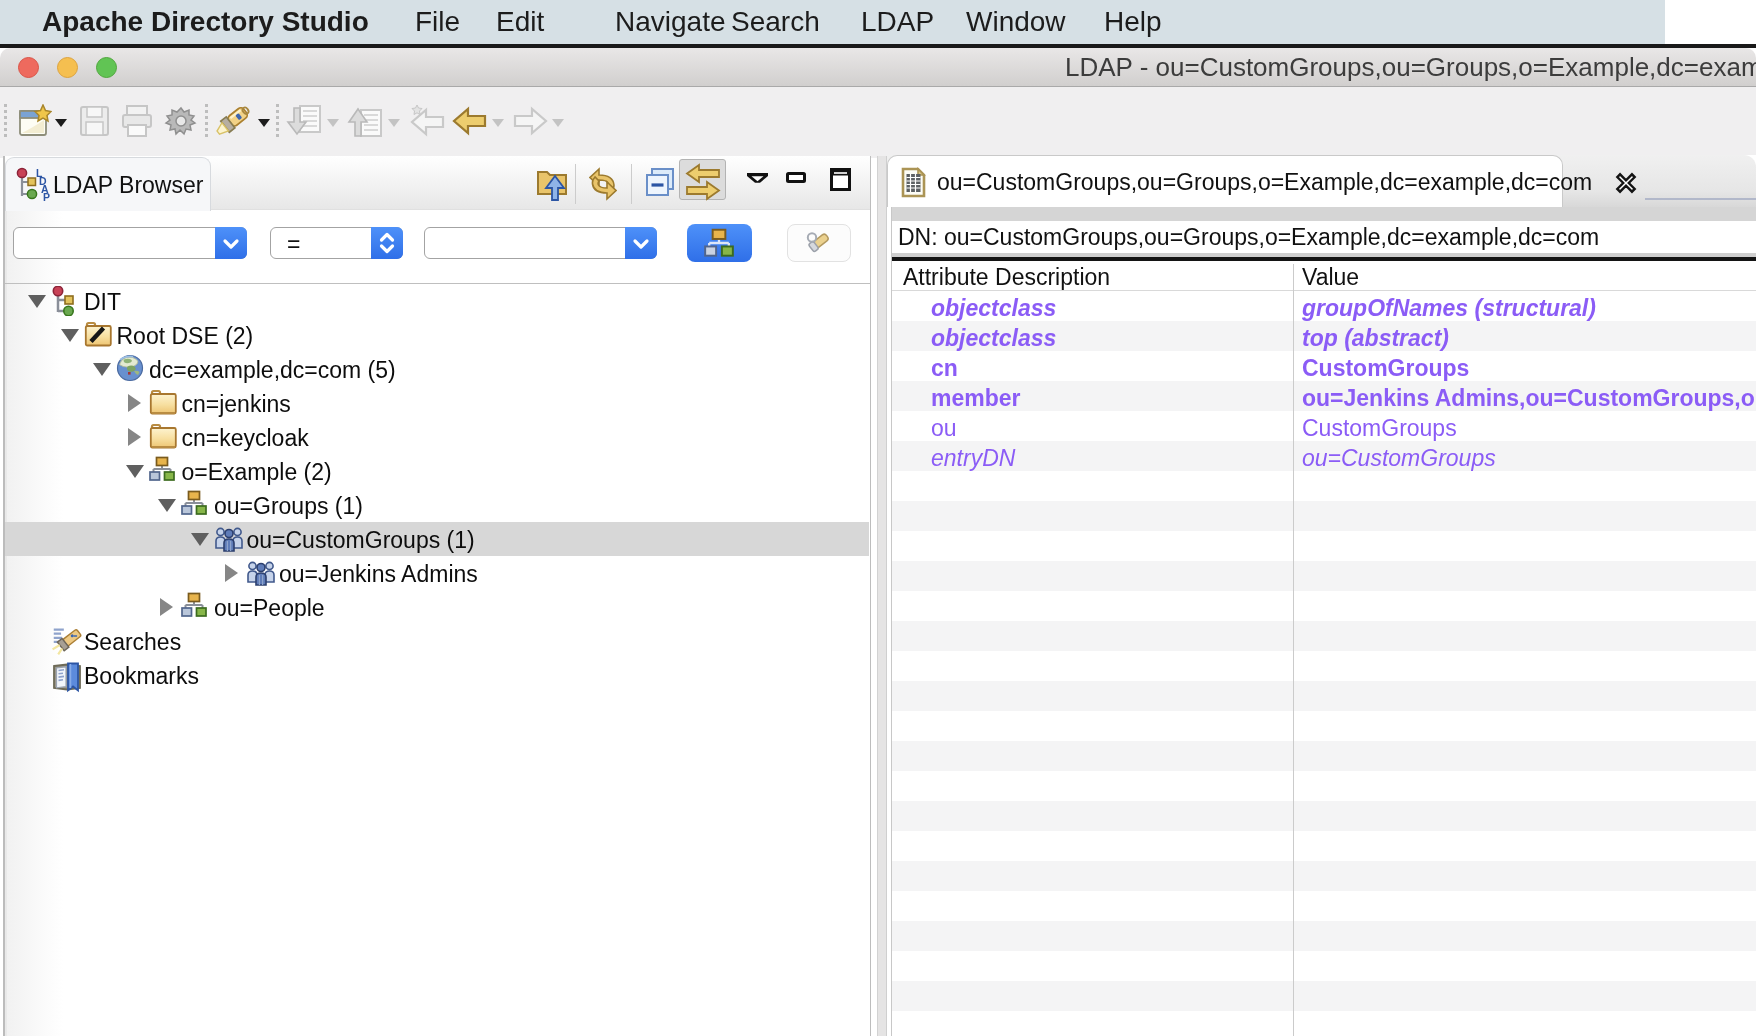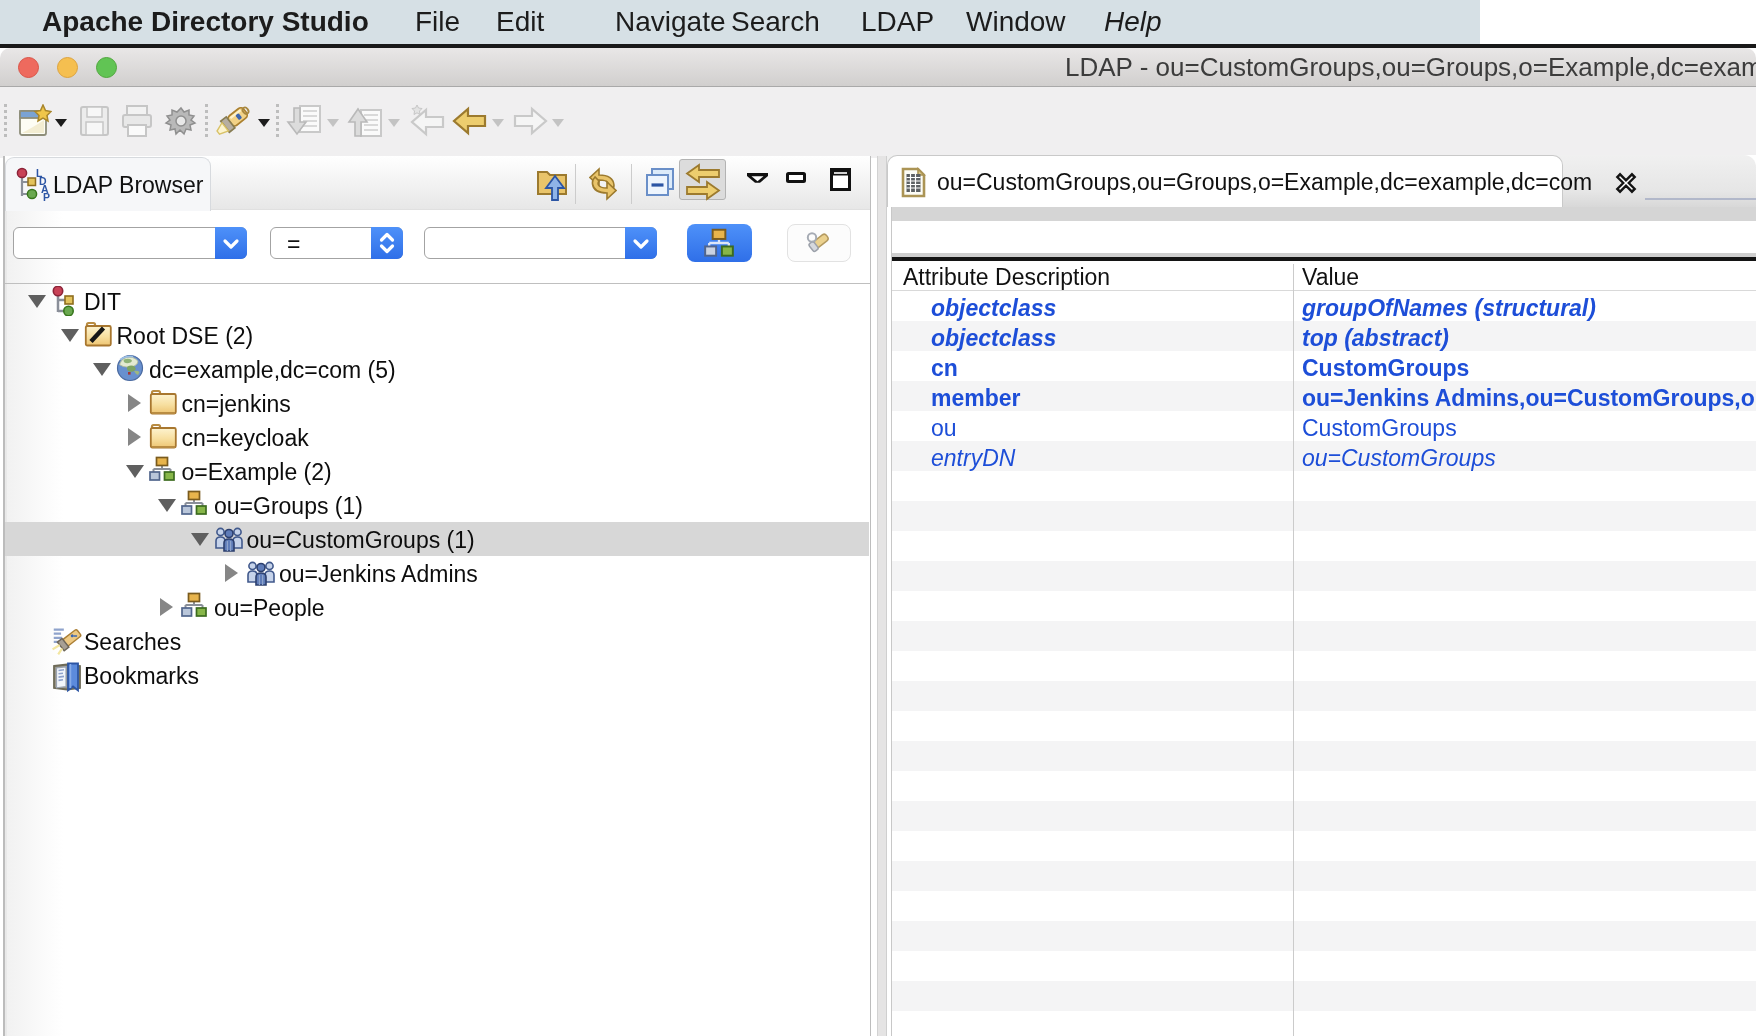--- a/index.html
+++ b/index.html
@@ -1,20 +1,20 @@
 <!DOCTYPE html>
 <html><head>
 <meta charset="utf-8">
 <style>
   * { margin:0; padding:0; box-sizing:border-box; }
   html,body { width:1756px; height:1036px; overflow:hidden; }
   body { font-family:"Liberation Sans", sans-serif; background:#fff; position:relative; }
   .abs { position:absolute; }
 
-  #menubar { left:0; top:0; width:1480px; height:44px; background:#d6e0e5; color:#1c1c1c; font-size:28px; }
+  #menubar { left:0; top:0; width:1665px; height:44px; background:#d6e0e5; color:#1c1c1c; font-size:28px; }
   #menubar span { position:absolute; top:6px; white-space:pre; }
   #darkstrip { left:0; top:44px; width:1756px; height:4px; background:#191919; }
   #titlebar { left:0; top:48px; width:1756px; height:39px;
     background:linear-gradient(#e9e7e7,#d1cfce);
     border-top-left-radius:10px; border-top-right-radius:10px;
     border-bottom:1px solid #a9a9a9; }
   .light { position:absolute; top:9px; width:21px; height:21px; border-radius:50%; }
   #titletext { position:absolute; left:1065px; top:4px; font-size:26px; color:#3c3c3c; white-space:pre; }
 
   #toolbar { left:0; top:87px; width:1756px; height:71px; background:#f0eff0; }
@@ -56,40 +56,40 @@
   #rtab .txt { position:absolute; left:49px; top:13px; font-size:23px; color:#111; white-space:pre; }
   #rcontent { position:absolute; left:4px; top:52px; width:865px; height:829px; border-left:1px solid #c8c8c8; }
   #rgray1 { position:absolute; left:0; top:0; width:865px; height:14px; background:#d5d5d5; }
   #dnrow { position:absolute; left:0; top:14px; width:865px; height:32px; background:#fff; font-size:23px; color:#111; }
   #dnrow span { position:absolute; left:6px; top:3px; white-space:pre; }
   #rgray2 { position:absolute; left:0; top:46px; width:865px; height:4px; background:#cfcfcf; }
   #blackline { position:absolute; left:0; top:50px; width:865px; height:4px; background:#141414; }
   #vtable { position:absolute; left:0; top:54px; width:865px; height:574px; background:#fff; }
   #vhead { position:absolute; left:0; top:0; width:865px; height:30px; background:#fff; font-size:23px; color:#111; border-bottom:1px solid #d9d9d9; }
   #vrowsbox { position:absolute; left:0; top:30px; width:864px; height:745px; }
-  .vrow { position:absolute; left:0; width:865px; height:30px; font-size:23px; color:#1d4ed8; }
+  .vrow { position:absolute; left:0; width:865px; height:30px; font-size:23px; color:#8b5cf6; }
   .vrow.odd { background:#f4f4f5; }
   .vrow .a { position:absolute; left:39px; top:4px; white-space:pre; }
   .vrow .v { position:absolute; left:410px; top:4px; white-space:pre; }
   #coldiv { position:absolute; left:401px; top:3px; width:1px; height:980px; background:#cbcbcb; }
   .bi { font-weight:bold; font-style:italic; }
   .b { font-weight:bold; }
   .i { font-style:italic; }
 </style>
 </head>
 <body>
   <div id="menubar" class="abs">
     <span style="left:42px;font-weight:bold;">Apache Directory Studio</span>
     <span style="left:415px;">File</span>
     <span style="left:496px;">Edit</span>
     <span style="left:581px;margin-left:34px;">Navigate</span>
     <span style="left:731px;">Search</span>
     <span style="left:861px;">LDAP</span>
     <span style="left:966px;">Window</span>
-    <span style="left:1104px;font-style:italic;">Help</span>
+    <span style="left:1104px;">Help</span>
   </div>
   <div id="darkstrip" class="abs"></div>
   <div id="titlebar" class="abs">
     <div class="light" style="left:18px; background:#ee6a5e; border:1px solid #da5346;"></div>
     <div class="light" style="left:57px; background:#f5bf50; border:1px solid #dda33d;"></div>
     <div class="light" style="left:96px; background:#61c454; border:1px solid #4fa73c;"></div>
     <div id="titletext">LDAP - ou=CustomGroups,ou=Groups,o=Example,dc=example,dc=com</div>
   </div>
   <div id="toolbar" class="abs">
     <div class="tsep" style="left:4px"></div>
@@ -416,20 +416,23 @@
           <path d="M5.5 10.5 L19.5 10.5 M5.5 14 L19.5 14 M5.5 17.5 L19.5 17.5 M5.5 21 L19.5 21" stroke="#fff" stroke-width="1.2"></path>
         </svg>
         <span class="txt">ou=CustomGroups,ou=Groups,o=Example,dc=example,dc=com</span>
         <svg style="position:absolute;left:727px;top:16px" width="22" height="22" viewBox="0 0 24 24">
           <path d="M2.5 5.5 L5.5 2.5 L12 9 L18.5 2.5 L21.5 5.5 L15 12 L21.5 18.5 L18.5 21.5 L12 15 L5.5 21.5 L2.5 18.5 L9 12 Z" fill="#ffffff" stroke="#141414" stroke-width="2.6"></path>
         </svg>
       </div>
     </div>
     <div id="rcontent">
       <div id="rgray1"></div>
+      <div id="dnrow">
+        <span>DN: ou=CustomGroups,ou=Groups,o=Example,dc=example,dc=com</span>
+      </div>
       <div id="rgray2"></div>
       <div id="blackline"></div>
       <div id="vtable">
         <div id="vhead">
           <span style="position:absolute;left:11px;top:3px;">Attribute Description</span>
           <span style="position:absolute;left:410px;top:3px;">Value</span>
         </div>
         <div id="vrowsbox">
 <div class="vrow" style="top:0px">
             <span class="a bi">objectclass</span>

